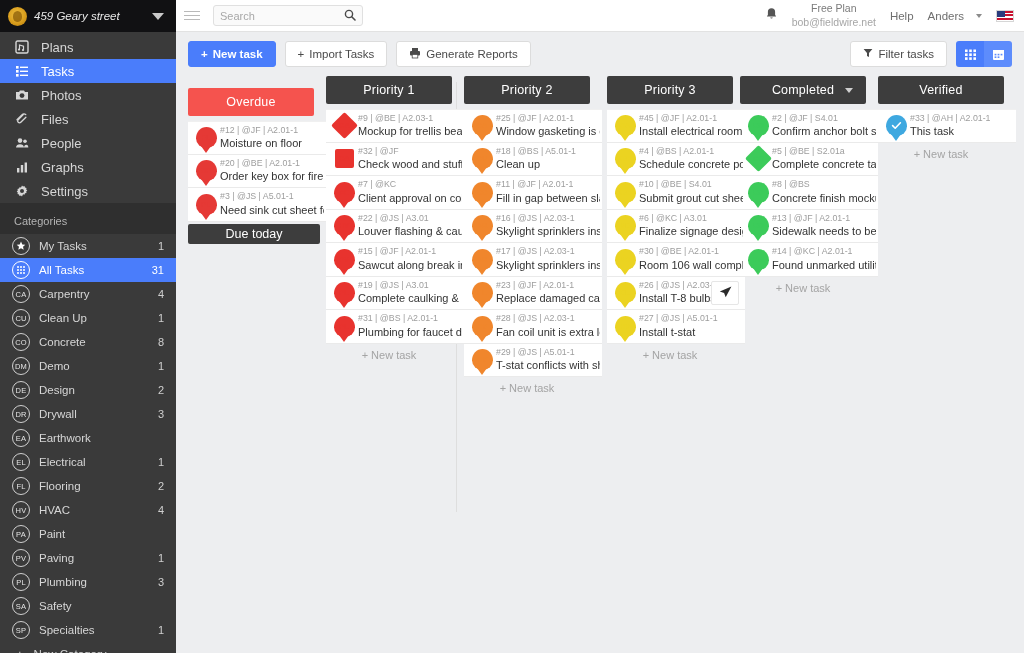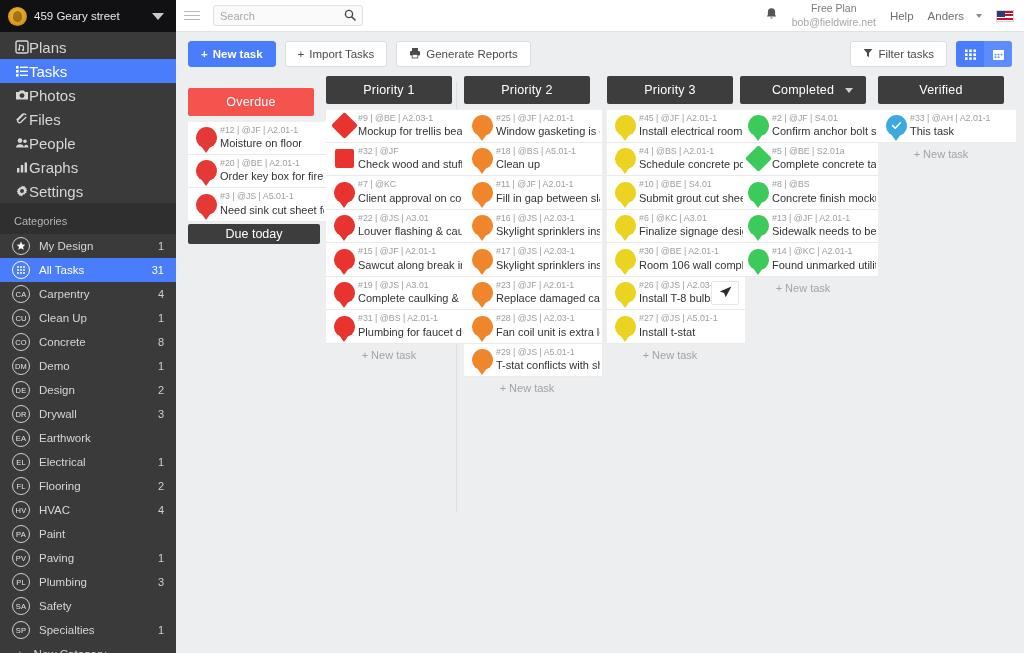--- a/index.html
+++ b/index.html
@@ -20,20 +20,21 @@
     overflow: hidden;
     position: relative;
   }
   .project-header {
     height: 32px;
     background: #111113;
     display: flex;
     align-items: center;
     padding: 0 8px;
     gap: 7px;
+    font-style: italic;
   }
   .project-avatar {
     width: 19px; height: 19px; border-radius: 50%;
     background: radial-gradient(circle at 45% 40%, #f0c040 0%, #d79b1a 60%, #a8740e 100%);
     flex: 0 0 19px;
     position: relative;
   }
   .project-avatar::after {
     content: "";
     position: absolute; left: 5px; top: 4px;
@@ -53,21 +54,22 @@
     border-top: 7px solid #c9c9c9;
     margin-right: 4px;
     flex: 0 0 auto;
   }
 
   .nav-list { padding: 3px 0 0 0; }
   .nav-item {
     height: 24px;
     display: flex; align-items: center;
     padding: 0 0 0 14px;
-    font-size: 15px;
+    gap: 12px;
+    font-size: 13px;
     color: #d6d6d6;
     cursor: pointer;
   }
   .nav-item.active { background: #4a7dfb; color: #fff; }
   .nav-ico { width: 15px; height: 15px; flex: 0 0 15px; display: flex; align-items: center; justify-content: center; }
   .nav-ico svg { display: block; }
 
   .cat-title {
     font-size: 11px; color: #b4b4b4;
     padding: 12px 0 7px 14px;
@@ -346,21 +348,21 @@
   </div>
 
   <div class="cat-title">Categories</div>
   <div class="cat-list" id="cat-list">
       <div class="cat-item">
         <div class="cat-badge">
           <svg width="10" height="10" viewBox="0 0 10 10">
             <path d="M5 .6l1.3 2.8 3 .3-2.3 2 .7 3L5 7.2 2.3 8.7l.7-3-2.3-2 3-.3z" fill="#fff"></path>
           </svg>
         </div>
-        <div class="cat-label">My Design</div>
+        <div class="cat-label">My Tasks</div>
         <div class="cat-count">1</div>
       </div>
       <div class="cat-item active">
         <div class="cat-badge">
           <svg width="10" height="10" viewBox="0 0 10 10">
             <g fill="#fff">
               <circle cx="2" cy="2" r="1"></circle>
               <circle cx="5" cy="2" r="1"></circle>
               <circle cx="8" cy="2" r="1"></circle>
               <circle cx="2" cy="5" r="1"></circle>

